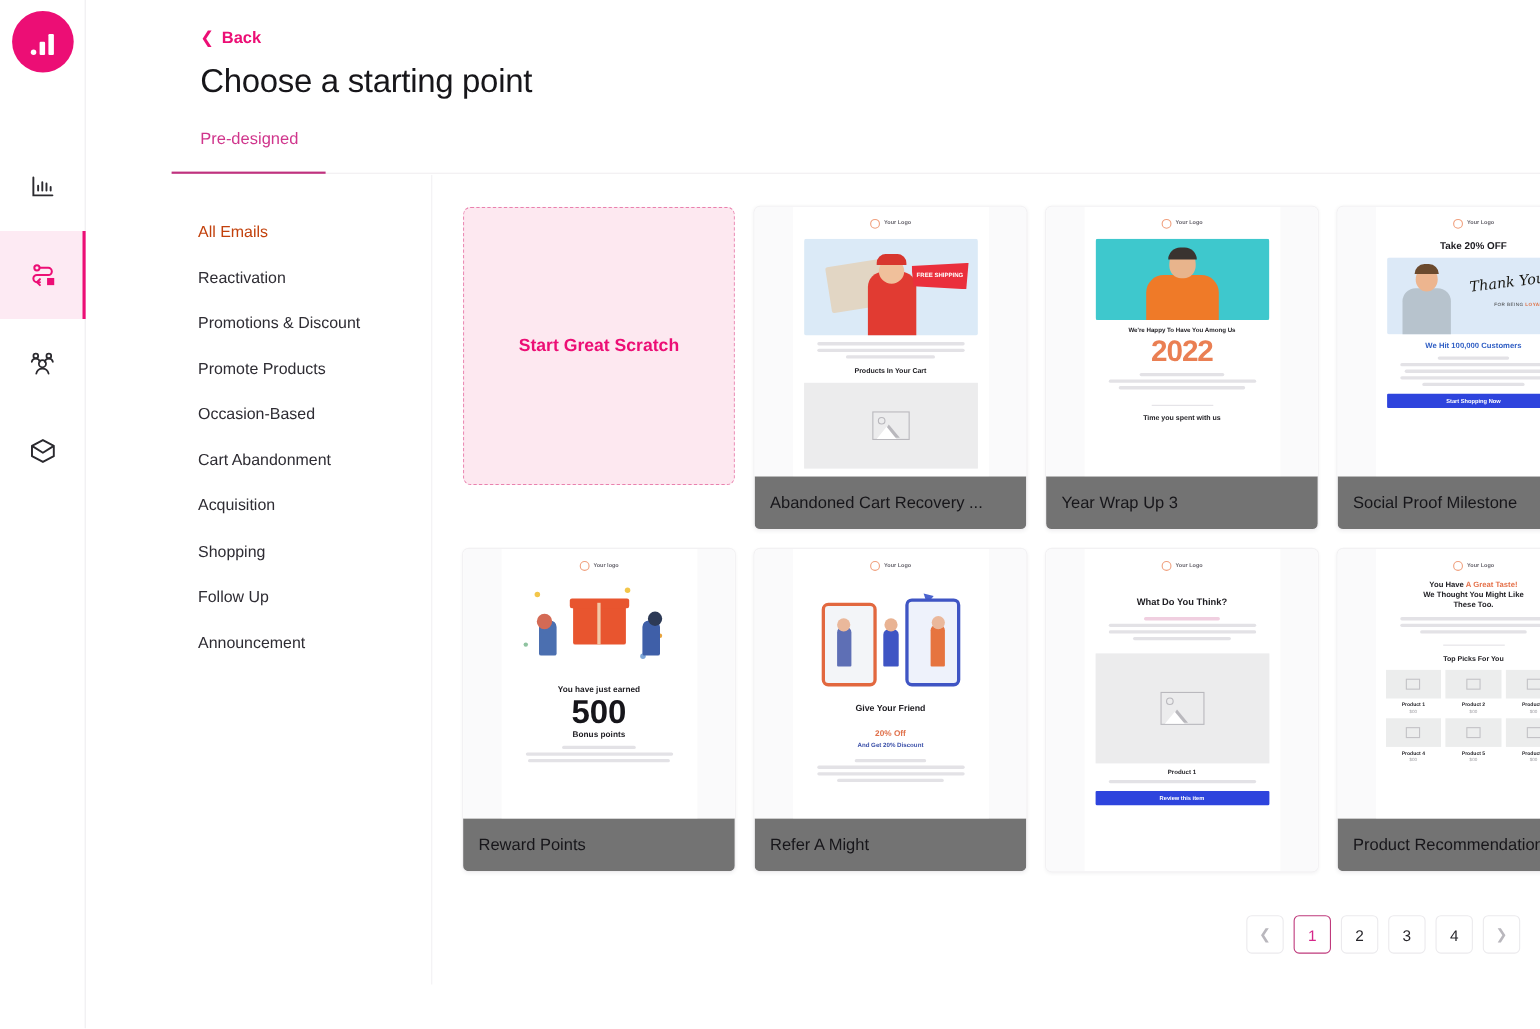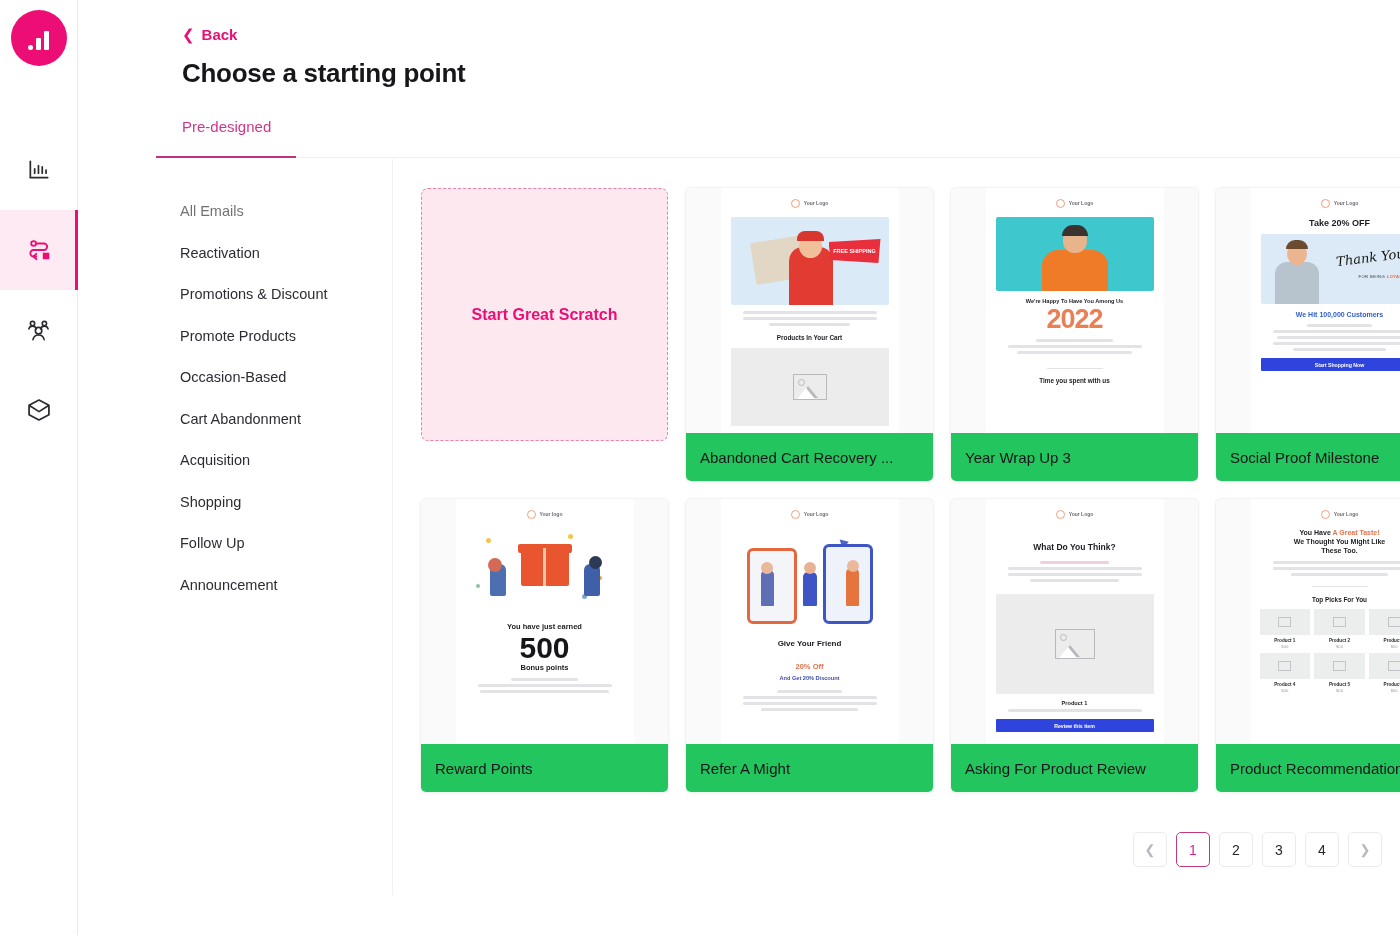--- a/index.html
+++ b/index.html
@@ -49,21 +49,21 @@
 
   .back {
     position: absolute; left: 104px; top: 26px;
     display: flex; align-items: center; gap: 7px;
     color: #ec0e75; font-size: 15px; font-weight: bold; cursor: pointer;
   }
   .back .chev { font-size: 15px; font-weight: normal; line-height: 1; }
 
   .page-title {
     position: absolute; left: 104px; top: 58px;
-    font-size: 26px; font-weight: bold; color: #17161a;
+    font-size: 30px; font-weight: normal; color: #17161a;
     letter-spacing: -0.3px;
   }
 
   .tabs {
     position: absolute; left: 78px; right: 0; top: 118px; height: 40px;
   }
   .tab {
     position: absolute; left: 26px; top: 0;
     font-size: 15px; color: #d0358c; padding-bottom: 14px;
     cursor: pointer;
@@ -82,21 +82,21 @@
     position: absolute; left: 78px; top: 159px;
     width: 237px; height: 736px;
     border-right: 1px solid #f2f0f3;
     padding-top: 32px;
   }
   .cat {
     height: 41.5px; line-height: 41.5px;
     padding-left: 24px; font-size: 14.5px; color: #2e2c33;
     cursor: pointer; white-space: nowrap;
   }
-  .cat.active { color: #737373; }
+  .cat.active { color: #c2410c; }
 
   
   .grid {
     position: absolute; left: 343px; top: 188px;
     width: 1057px;
     display: grid;
     grid-template-columns: repeat(4, 247px);
     column-gap: 18px;
     row-gap: 18px;
   }
@@ -110,21 +110,21 @@
     cursor: pointer;
   }
   .card .thumb {
     flex: 1; background: #fafafb; position: relative; overflow: hidden;
     display: flex; justify-content: center;
   }
   .card .caption {
     height: 48px; flex: 0 0 48px;
     display: flex; align-items: center;
     padding: 0 14px; font-size: 15px; color: #17161a;
-    background: #22c55e;
+    background: #737373;
     white-space: nowrap; overflow: hidden;
   }
 
   
   .scratch {
     width: 247px; height: 253px;
     background: #fde8f0;
     border: 1.4px dashed #e981ae;
     border-radius: 7px;
     display: flex; align-items: center; justify-content: center;
@@ -549,21 +549,20 @@
                 <div class="ph-tri"></div>
               </div>
             </div>
             <div class="m-title" style="font-size:5.6px;margin-top:6px">Product 1</div>
             <div class="m-para" style="margin-top:3px">
               <div class="m-line" style="width:100%"></div>
             </div>
             <div class="m-btn">Review this item</div>
           </div>
         </div>
-        <div class="caption">Asking For Product Review</div>
       </div>
 
       <div class="card">
         <div class="thumb">
           <div class="mail">
             <div class="m-logo">
               <span class="ring"></span>
               <span class="lbl">Your Logo</span>
             </div>
             <div class="m-title" style="font-size:7px;margin-top:7px">

